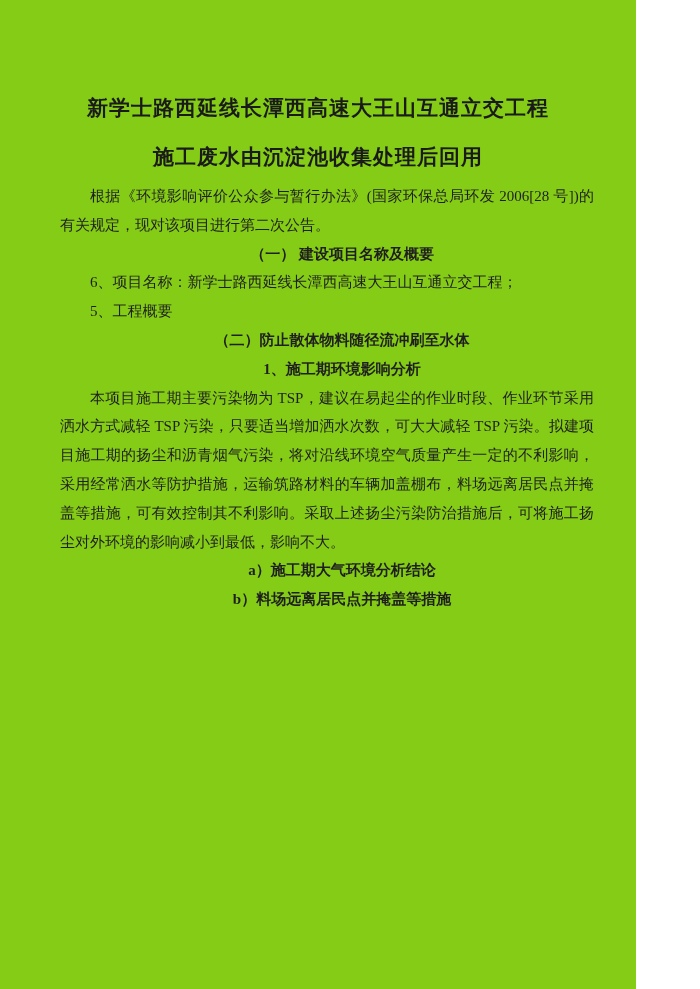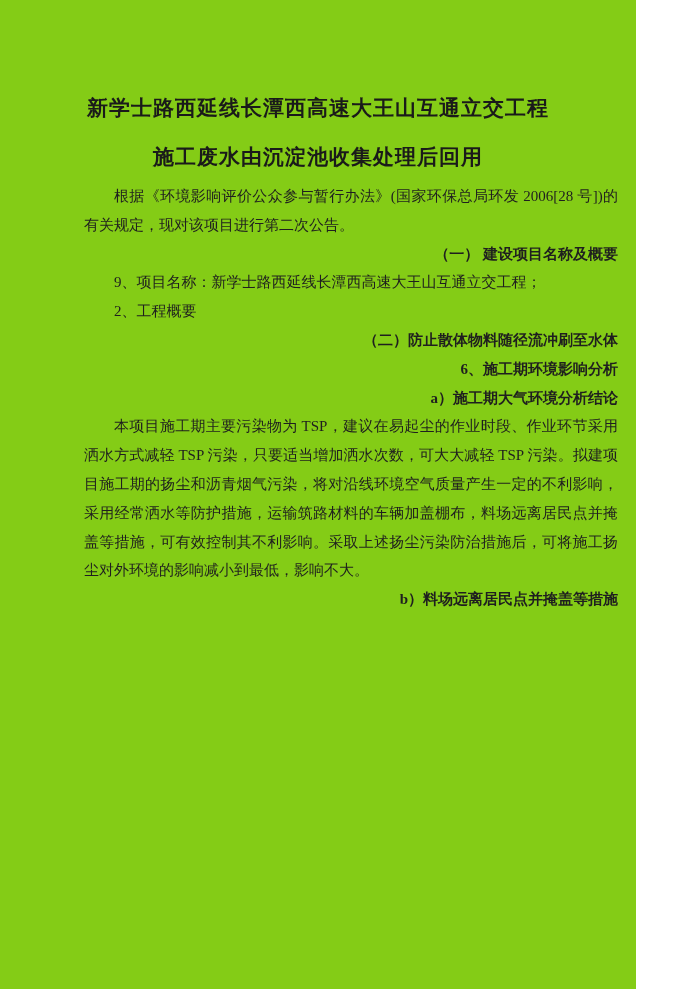--- a/index.html
+++ b/index.html
@@ -22,50 +22,50 @@
     margin: 0;
     padding: 0;
     text-align: center;
     font-size: 21px;
     font-weight: bold;
     line-height: 49px;
     letter-spacing: 1px;
     color: #1a1a1a;
   }
   .doc-body {
-    margin: 0 0 0 84px;
+    margin: 0 0 0 60px;
     width: 534px;
     font-size: 15px;
     line-height: 28.8px;
     color: #1f1f1f;
   }
   .para {
     margin: 0;
     padding: 0;
     text-indent: 2em;
     text-align: justify;
     word-break: break-all;
   }
   .para.heading {
     font-weight: bold;
-    text-align: right;
+    text-align: center;
   }
 </style>
 </head>
 <body>
 
 <div class="doc-page">
   <div class="title-block">
     <h1 class="doc-title">新学士路西延线长潭西高速大王山互通立交工程</h1>
     <h1 class="doc-title">施工废水由沉淀池收集处理后回用</h1>
   </div>
   <div class="doc-body" id="doc-body">
       <p class="para">根据《环境影响评价公众参与暂行办法》(国家环保总局环发 2006[28 号])的有关规定，现对该项目进行第二次公告。</p>
       <p class="para heading">（一） 建设项目名称及概要</p>
-      <p class="para">9、项目名称：新学士路西延线长潭西高速大王山互通立交工程；</p>
-      <p class="para">2、工程概要</p>
+      <p class="para">6、项目名称：新学士路西延线长潭西高速大王山互通立交工程；</p>
+      <p class="para">5、工程概要</p>
       <p class="para heading">（二）防止散体物料随径流冲刷至水体</p>
-      <p class="para heading">6、施工期环境影响分析</p>
+      <p class="para heading">1、施工期环境影响分析</p>
+      <p class="para">本项目施工期主要污染物为 TSP，建议在易起尘的作业时段、作业环节采用洒水方式减轻 TSP 污染，只要适当增加洒水次数，可大大减轻 TSP 污染。拟建项目施工期的扬尘和沥青烟气污染，将对沿线环境空气质量产生一定的不利影响，采用经常洒水等防护措施，运输筑路材料的车辆加盖棚布，料场远离居民点并掩盖等措施，可有效控制其不利影响。采取上述扬尘污染防治措施后，可将施工扬尘对外环境的影响减小到最低，影响不大。</p>
       <p class="para heading">a）施工期大气环境分析结论</p>
-      <p class="para">本项目施工期主要污染物为 TSP，建议在易起尘的作业时段、作业环节采用洒水方式减轻 TSP 污染，只要适当增加洒水次数，可大大减轻 TSP 污染。拟建项目施工期的扬尘和沥青烟气污染，将对沿线环境空气质量产生一定的不利影响，采用经常洒水等防护措施，运输筑路材料的车辆加盖棚布，料场远离居民点并掩盖等措施，可有效控制其不利影响。采取上述扬尘污染防治措施后，可将施工扬尘对外环境的影响减小到最低，影响不大。</p>
       <p class="para heading">b）料场远离居民点并掩盖等措施</p>
     </div>
 </div>
 
 </body></html>

